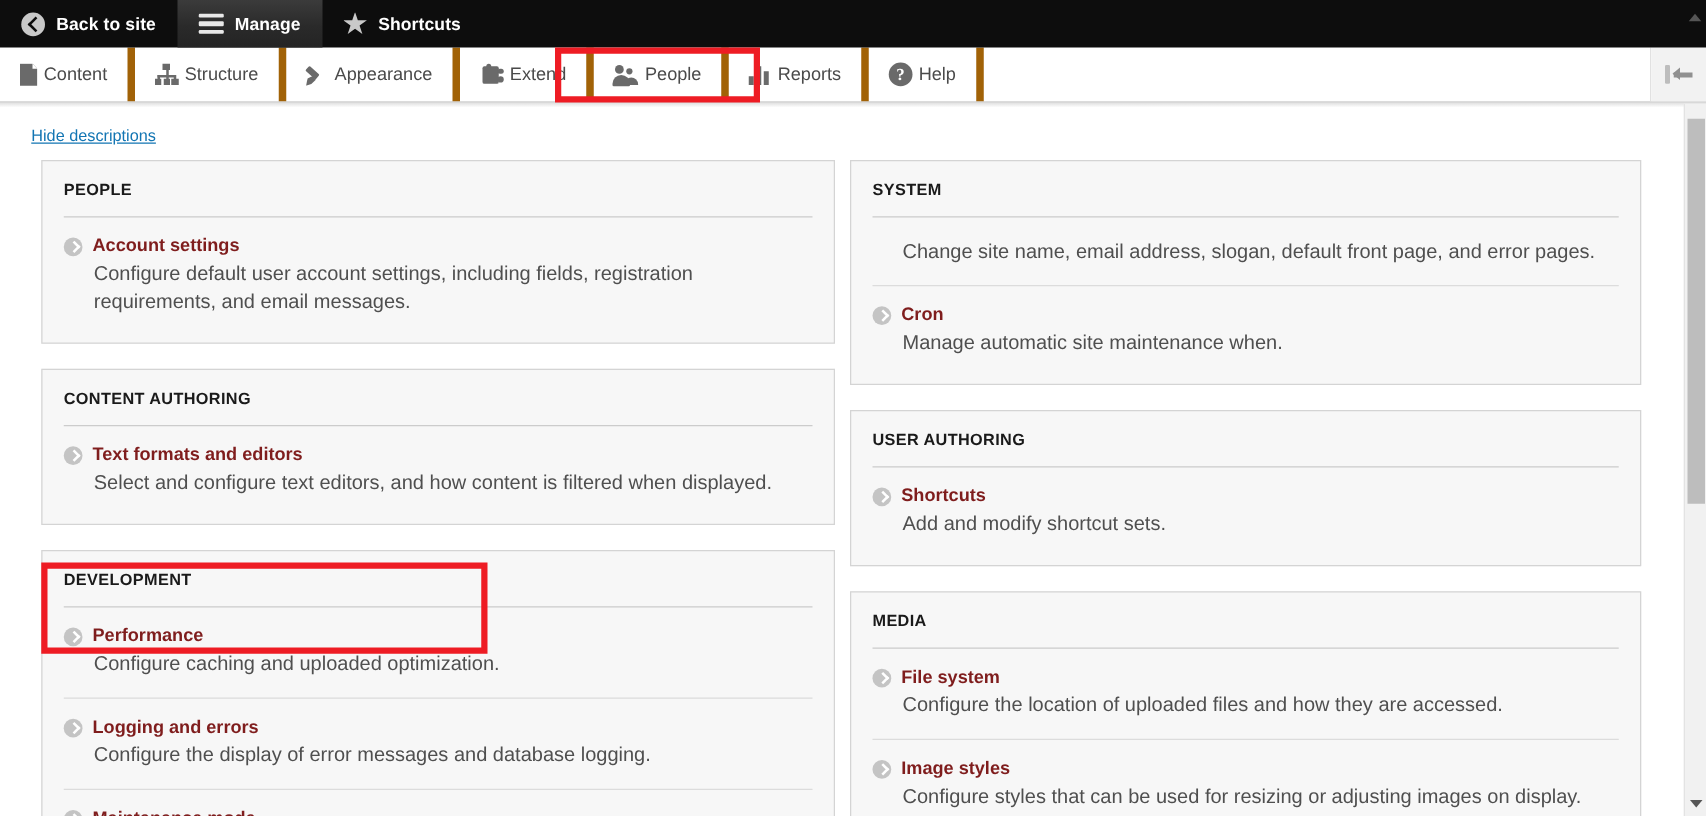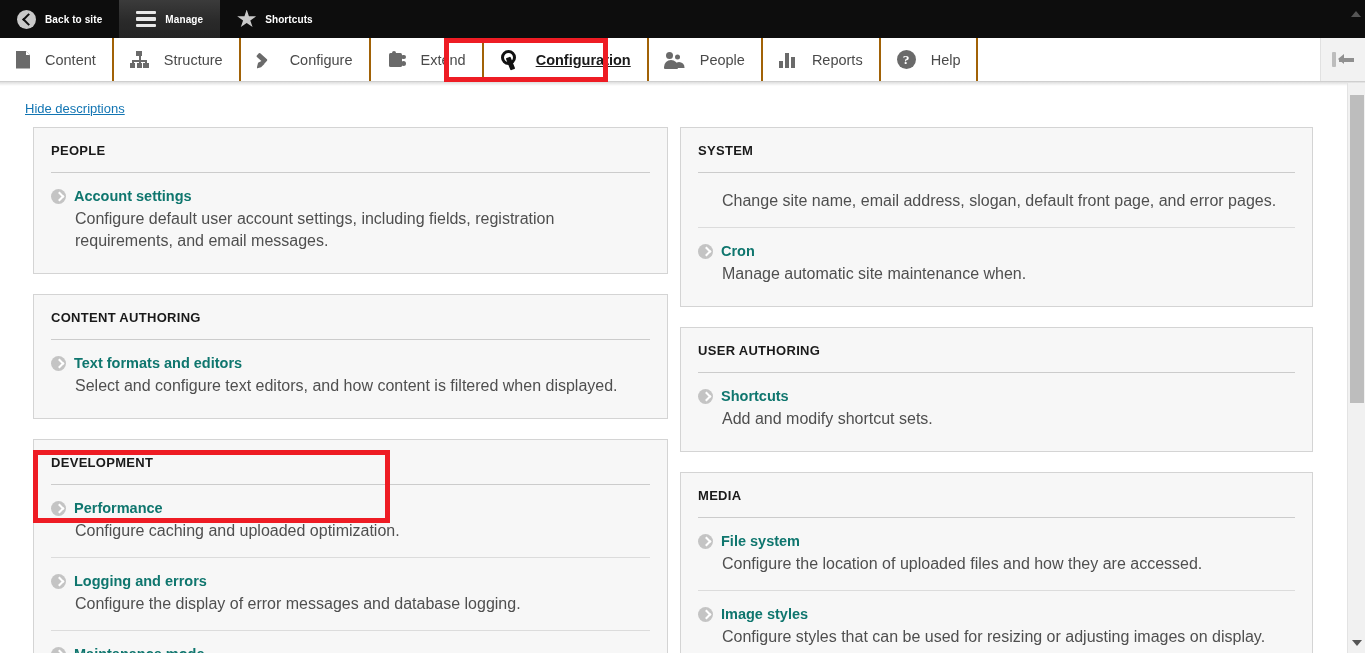--- a/index.html
+++ b/index.html
@@ -15,21 +15,21 @@
     position: absolute; top: 0; left: 0;
     width: 1365px; height: 38px;
     background: #0d0d0d;
     display: flex; align-items: stretch;
     z-index: 40;
   }
   .admin-item {
     display: flex; align-items: center; gap: 9px;
     padding: 0 17px;
     color: #fff;
-    font-size: 10px; font-weight: bold;
+    font-size: 14px; font-weight: bold;
     letter-spacing: .1px;
     white-space: nowrap;
   }
   .admin-item.active {
     background: linear-gradient(to bottom, #3b3b3b 0%, #2a2a2a 55%, #242424 100%);
   }
   .ic { display: inline-block; flex: 0 0 auto; }
 
   
   .ic-back { width: 19px; height: 19px; border-radius: 50%; background:#c9c9c9; position: relative; }
@@ -61,23 +61,23 @@
     border-bottom: 1px solid #cfcfcf;
     display: flex; align-items: stretch;
     z-index: 30;
   }
   .tab-bar::after {
     content:""; position:absolute; left:0; right:0; top: 44px; height: 4px;
     background: linear-gradient(to bottom, rgba(0,0,0,.13), rgba(0,0,0,0));
     pointer-events:none;
   }
   .tab {
-    display: flex; align-items: center; gap: 15px;
+    display: flex; align-items: center; gap: 5px;
     padding: 0 16px;
-    border-right: 2px solid #a16207;
+    border-right: 6px solid #a16207;
     color: #4a4a4a; font-size: 14.5px;
     white-space: nowrap;
     position: relative;
   }
   .tab.current { font-weight: bold; color: #1a1a1a; }
   .tab.current .tab-label { text-decoration: underline; }
   .tab-spacer { flex: 1 1 auto; border-right: 1px solid #e1e1e1; }
   .tab-collapse {
     width: 44px; display:flex; align-items:center; justify-content:center;
     background: #f2f2f2;
@@ -173,21 +173,21 @@
     width: 15px; height: 15px; border-radius: 50%;
     background: #c4c4c4; position: relative; margin-top: 2px;
   }
   .ic-chevron::after {
     content:""; position:absolute; left: 4.6px; top: 4px;
     width: 5px; height: 5px;
     border-top: 2px solid #fff; border-right: 2px solid #fff;
     transform: rotate(45deg);
   }
   .entry-link {
-    color: #0f766e; font-size: 14.5px; font-weight: bold;
+    color: #7f1d1d; font-size: 14.5px; font-weight: bold;
     line-height: 18px; text-decoration: none;
   }
   .entry-desc {
     color: #4f4f4f; font-size: 16px; line-height: 22px;
     margin: 3px 0 0 24px;
   }
 
   
   .redbox {
     position: absolute;
@@ -258,35 +258,31 @@
         <i class="d2"></i>
         <i class="d3"></i>
         <i class="n2"></i>
         <i class="n3"></i>
         <i class="n4"></i>
     </span>
     <span class="tab-label">Structure</span>
   </div>
   <div class="tab">
     <span class="ic ic-brush"></span>
-    <span class="tab-label">Configure</span>
+    <span class="tab-label">Appearance</span>
   </div>
   <div class="tab">
     <span class="ic ic-ext">
       <i class="b"></i>
         <i class="p1"></i>
         <i class="p2"></i>
         <i class="p3"></i>
     </span>
     <span class="tab-label">Extend</span>
   </div>
-  <div class="tab current">
-    <span class="ic ic-wrench"></span>
-    <span class="tab-label">Configuration</span>
-  </div>
   <div class="tab">
     <span class="ic ic-people"></span>
     <span class="tab-label">People</span>
   </div>
   <div class="tab">
     <span class="ic ic-bars">
         <i></i>
         <i></i>
         <i></i>
       </span>

